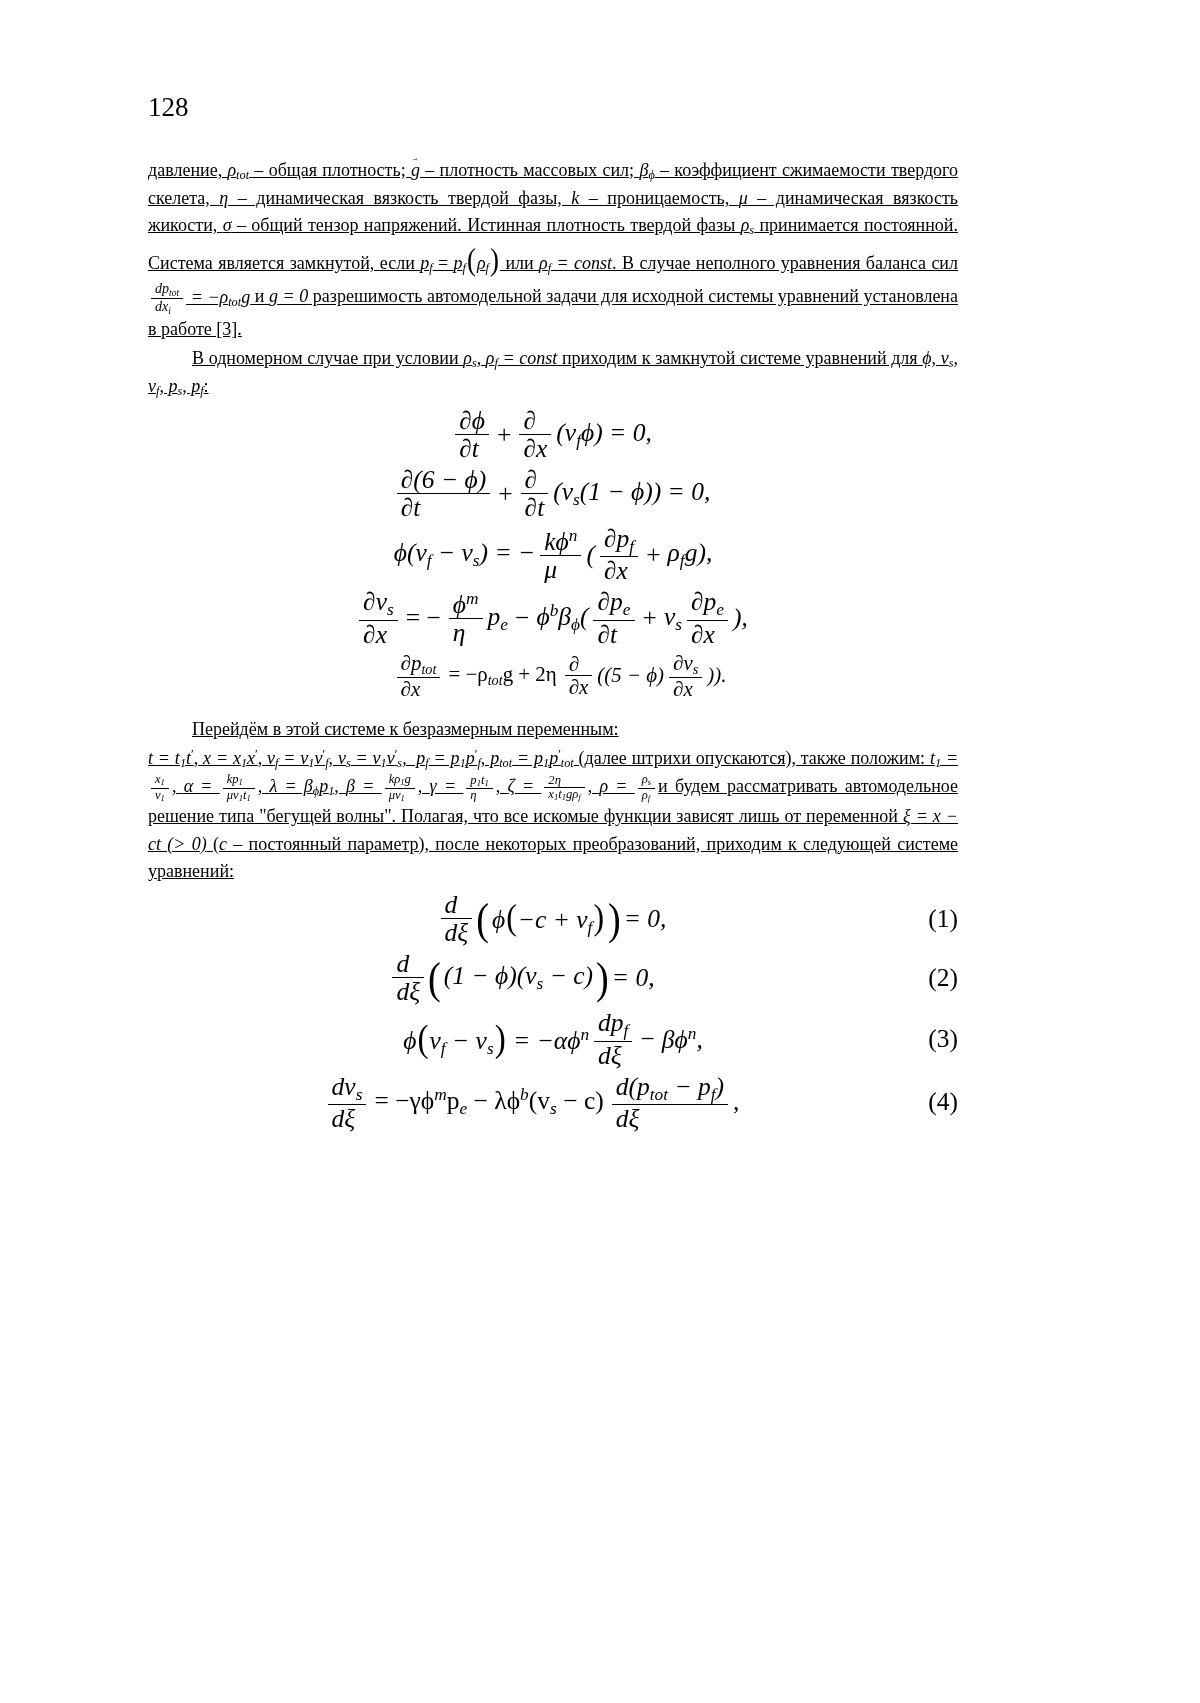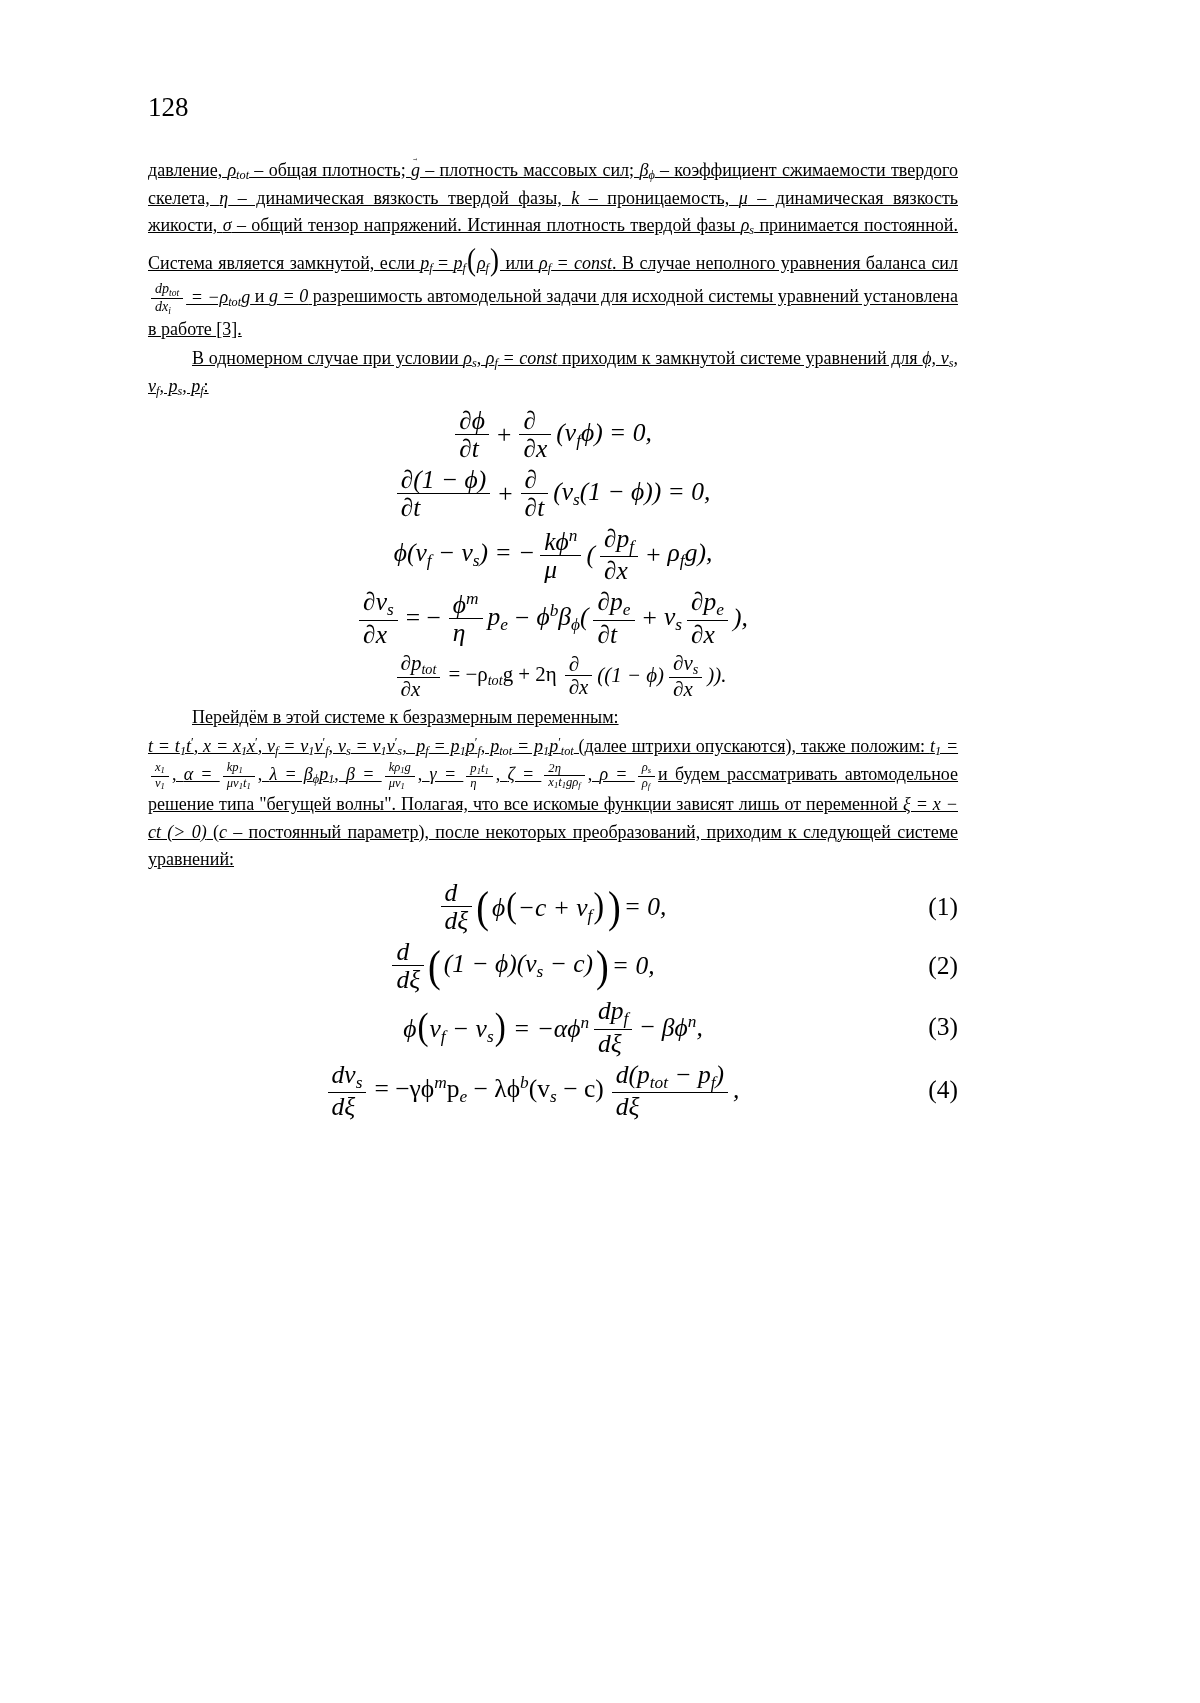--- a/index.html
+++ b/index.html
@@ -141,21 +141,21 @@
               <span class="num">∂</span>
               <span class="den">∂x</span>
             </span>
           <span class="tight">(v<span class="sub">f</span>ϕ) = 0,</span>
         </span>
       </div>
 
       <div class="eq-line">
         <span class="eq-body">
           <span class="frac">
-              <span class="num">∂(1 − ϕ)</span>
+              <span class="num">∂(6 − ϕ)</span>
               <span class="den">∂t</span>
             </span>
           <span class="op">+</span>
           <span class="frac">
               <span class="num">∂</span>
               <span class="den">∂t</span>
             </span>
           <span class="tight">(v<span class="sub">s</span>(1 − ϕ)) = 0,</span>
         </span>
       </div>
@@ -209,32 +209,32 @@
         <span class="eq-body eq-centered-shift" style="font-size:0.82em">
           <span class="frac">
               <span class="num">∂p<span class="sub">tot</span></span>
               <span class="den">∂x</span>
             </span>
           <span class="op">= −ρ<span class="sub" style="font-style:italic">tot</span>g + 2η</span>
           <span class="frac">
               <span class="num">∂</span>
               <span class="den">∂x</span>
             </span>
-          <span class="tight">((1 − ϕ)</span>
+          <span class="tight">((5 − ϕ)</span>
           <span class="frac">
               <span class="num">∂v<span class="sub">s</span></span>
               <span class="den">∂x</span>
             </span>
           <span class="tight">)).</span>
         </span>
       </div>
 
     </div>
 
-    <p class="para indent" style="margin-top:4px"><span>Перейдём в этой системе к безразмерным переменным:</span></p>
+    <p class="para indent" style="margin-top:16px"><span>Перейдём в этой системе к безразмерным переменным:</span></p>
 
     <p class="para"><span class="mi">t = t<span class="sub">1</span>t<span class="sup" style="font-style:normal">′</span>, x = x<span class="sub">1</span>x<span class="sup" style="font-style:normal">′</span>, v<span class="sub">f</span> = v<span class="sub">1</span>v<span class="sup" style="font-style:normal">′</span><span class="sub">f</span>, v<span class="sub">s</span> = v<span class="sub">1</span>v<span class="sup" style="font-style:normal">′</span><span class="sub">s</span>,&nbsp; p<span class="sub">f</span> = p<span class="sub">1</span>p<span class="sup" style="font-style:normal">′</span><span class="sub">f</span>, p<span class="sub">tot</span> = p<span class="sub">1</span>p<span class="sup" style="font-style:normal">′</span><span class="sub">tot</span></span><span> (далее штрихи опускаются), также положим: </span><span class="mi">t<span class="sub">1</span> = <span class="frac tiny"><span class="num">x<span class="sub">1</span></span><span class="den">v<span class="sub">1</span></span></span></span><span class="opn">, </span><span class="mi">α = <span class="frac tiny"><span class="num">kp<span class="sub">1</span></span><span class="den">μv<span class="sub">1</span>t<span class="sub">1</span></span></span></span><span class="opn">, </span><span class="mi"><span>λ = β</span><span class="sub">ϕ</span><span>p</span><span class="sub">1</span></span><span class="opn">, </span><span class="mi">β = <span class="frac tiny"><span class="num">kρ<span class="sub">1</span>g</span><span class="den">μv<span class="sub">1</span></span></span></span><span class="opn">, </span><span class="mi">γ = <span class="frac tiny"><span class="num">p<span class="sub">1</span>t<span class="sub">1</span></span><span class="den">η</span></span></span><span class="opn">, </span><span class="mi">ζ = <span class="frac tiny"><span class="num">2η</span><span class="den">x<span class="sub">1</span>t<span class="sub">1</span>gρ<span class="sub">f</span></span></span></span><span class="opn">, </span><span class="mi">ρ = <span class="frac tiny"><span class="num">ρ<span class="sub">s</span></span><span class="den">ρ<span class="sub">f</span></span></span></span><span>и будем рассматривать автомодельное решение типа "бегущей волны". Полагая, что все искомые функции зависят лишь от переменной </span><span class="mi">ξ = x − ct (&gt; 0)</span><span> (</span><span class="mi">c</span><span> – постоянный параметр), после некоторых преобразований, приходим к следующей системе уравнений:</span></p>
 
     <div class="eq-block">
 
       <div class="eq-line">
         <span class="eq-body">
           <span class="frac">
               <span class="num">d</span>
               <span class="den">dξ</span>

